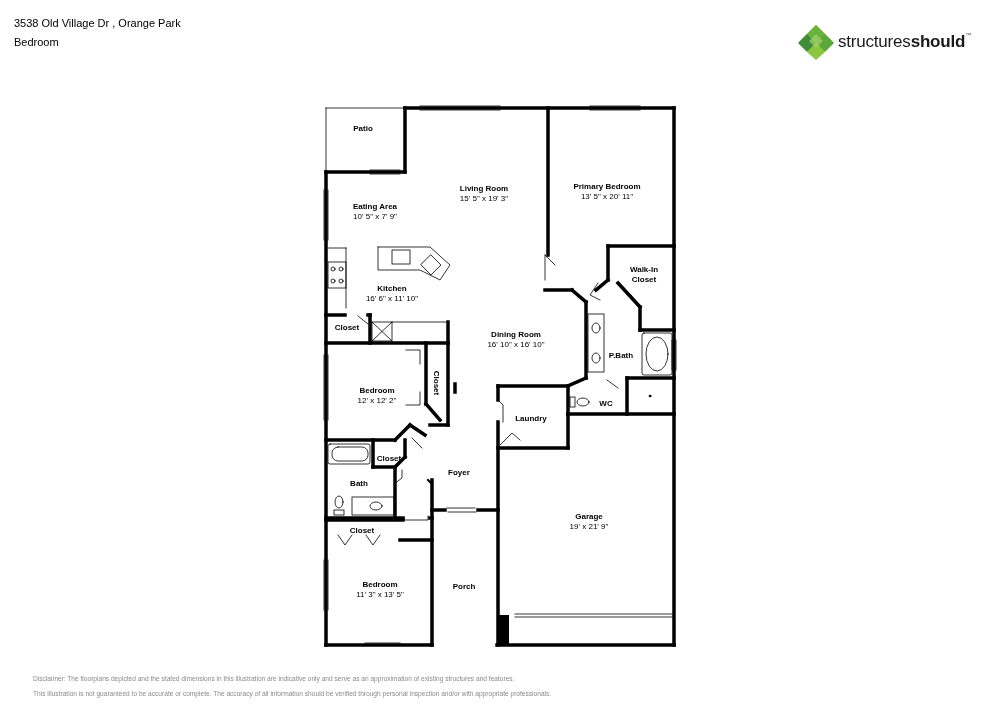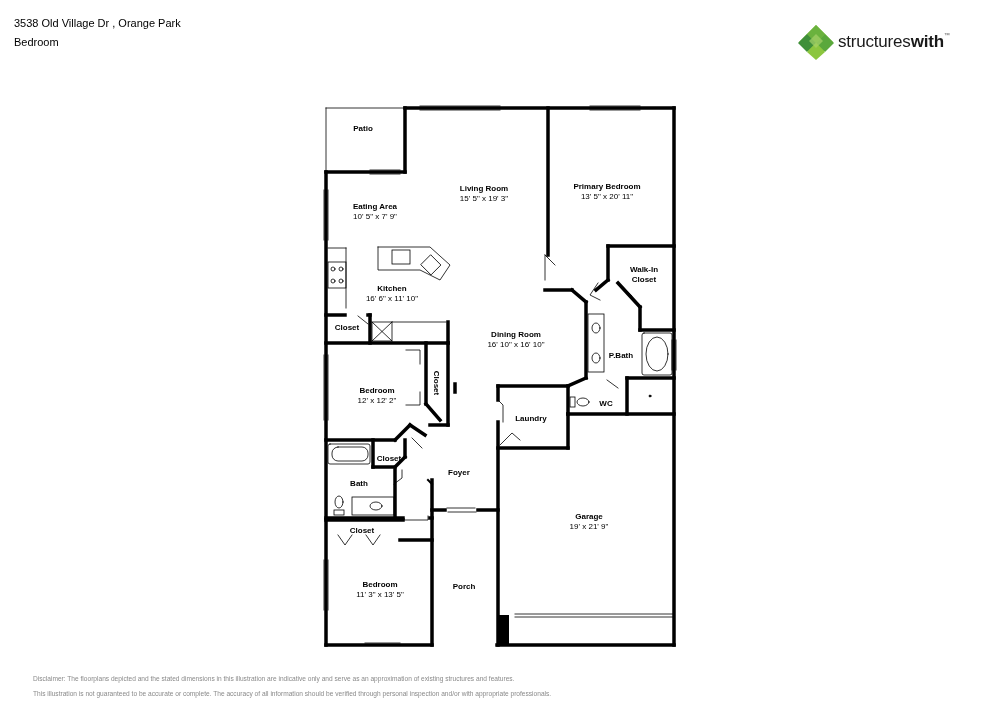--- a/index.html
+++ b/index.html
@@ -26,21 +26,21 @@
 <div class="logo">
   <svg class="logo-mark" viewBox="0 0 36 36">
     <polygon points="18,1 35,18 18,35 1,18" fill="#8cc63f"></polygon>
     <polygon points="18,1 27,10 18,19 9,10" fill="#6ab23e"></polygon>
     <polygon points="9,10 18,19 9,28 0,19" fill="#3f8f3a"></polygon>
     <polygon points="27,10 36,19 27,28 18,19" fill="#5aa83c"></polygon>
     <polygon points="18,19 27,28 18,36 9,28" fill="#8cc63f"></polygon>
     <polygon points="18,10 25,17 18,24 11,17" fill="#a6d16a" opacity="0.7"></polygon>
   </svg>
   <div class="logo-text">
-    <span>structures</span><span class="b">with</span><span class="tm">™</span>
+    <span>structures</span><span class="b">should</span><span class="tm">™</span>
   </div>
 </div>
 
 <svg class="plan" width="1000" height="707" viewBox="0 0 1000 707">
   <g fill="none" stroke="#000" stroke-linecap="square">
 
     <g stroke-width="3.5">
 
       <line x1="405" y1="108" x2="674" y2="108"></line>
 

